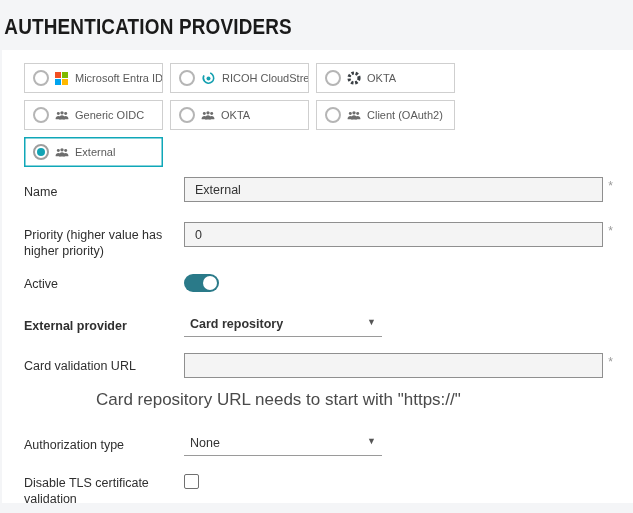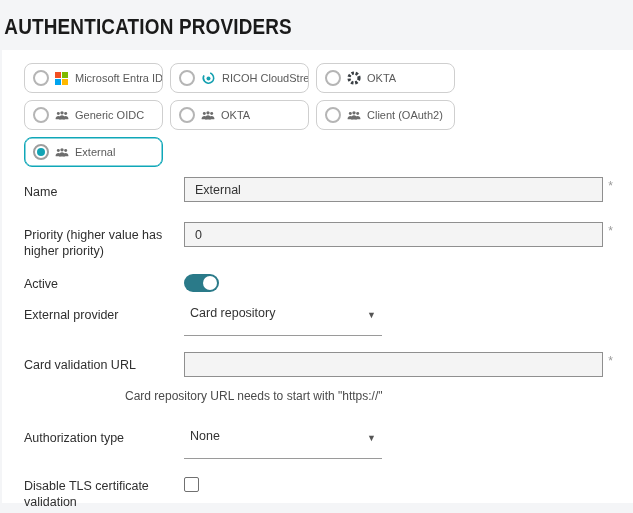--- a/index.html
+++ b/index.html
@@ -34,21 +34,21 @@
     color: #2f2f2f;
     line-height: 1.25;
     padding-top: 6px;
   }
   .field { flex: 1; display: flex; align-items: flex-start; }
 
   
   .options { flex: 1; display: flex; flex-wrap: wrap; gap: 7px; max-width: 433px; }
   .opt {
     width: 139px; height: 30px;
-    border: 1px solid #cfcfcf; border-radius: 8px;
+    border: 1px solid #cfcfcf; border-radius: 0;
     background: #fff;
     display: flex; align-items: center; gap: 6px;
     padding: 0 8px;
     font-size: 11px; color: #5a5a5a;
     white-space: nowrap; overflow: hidden;
     cursor: pointer;
   }
   .opt.selected { border: 1px solid #0fa7b8; box-shadow: inset 0 0 0 .5px #0fa7b8; }
   .radio {
     width: 16px; height: 16px; flex: 0 0 16px;
@@ -80,48 +80,48 @@
     width: 35px; height: 18px; border-radius: 10px;
     background: #2a7a89; position: relative; cursor: pointer; margin-top: 3px;
   }
   .toggle .knob {
     position: absolute; right: 2px; top: 2px;
     width: 14px; height: 14px; border-radius: 50%; background: #fff;
   }
 
   
   .select {
-    display: flex; align-items: flex-end; justify-content: space-between;
+    display: flex; align-items: flex-start; justify-content: space-between;
     border-bottom: 1px solid #9a9a9a;
-    padding: 4px 6px 15px 6px;
+    padding: 4px 6px 5px 6px;
     font-size: 12.5px; color: #333;
     cursor: pointer;
   }
   .select .caret { font-size: 9px; color: #555; margin-left: 8px; }
   .select.w-narrow { width: 198px; }
 
   .helper {
-    margin-left: 101px;
-    font-size: 12px; color: #4a4a4a;
+    margin-left: 72px;
+    font-size: 17px; color: #4a4a4a;
   }
 
   
   .checkbox {
     width: 15px; height: 15px;
     border: 1.5px solid #707070; border-radius: 2px;
     background: #fff; cursor: pointer; margin-top: 4px;
   }
 
   
   .mt10 { margin-top: 10px; align-items: center; }
   .mt9  { margin-top: 20px; }
   .mt12 { margin-top: 12px; }
   .mt14 { margin-top: 14px; }
   .mt16 { margin-top: 16px; }
-  .mt20 { margin-top: 9px; }
+  .mt20 { margin-top: 20px; font-weight: bold; }
   .mt22 { margin-top: 22px; }
 </style>
 </head>
 <body>
 
 <div class="title">AUTHENTICATION PROVIDERS</div>
 
 <div class="panel">
 
   <div class="row">

